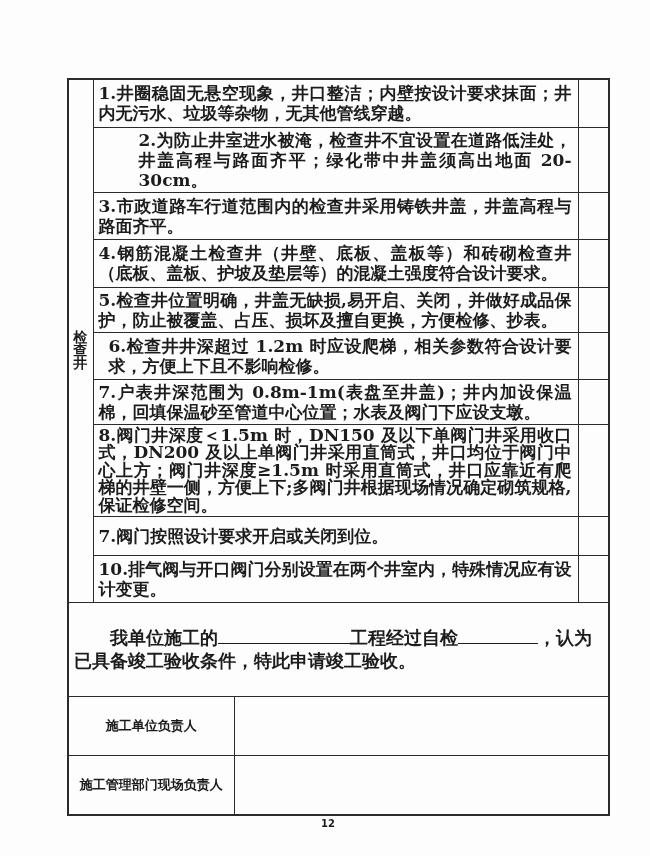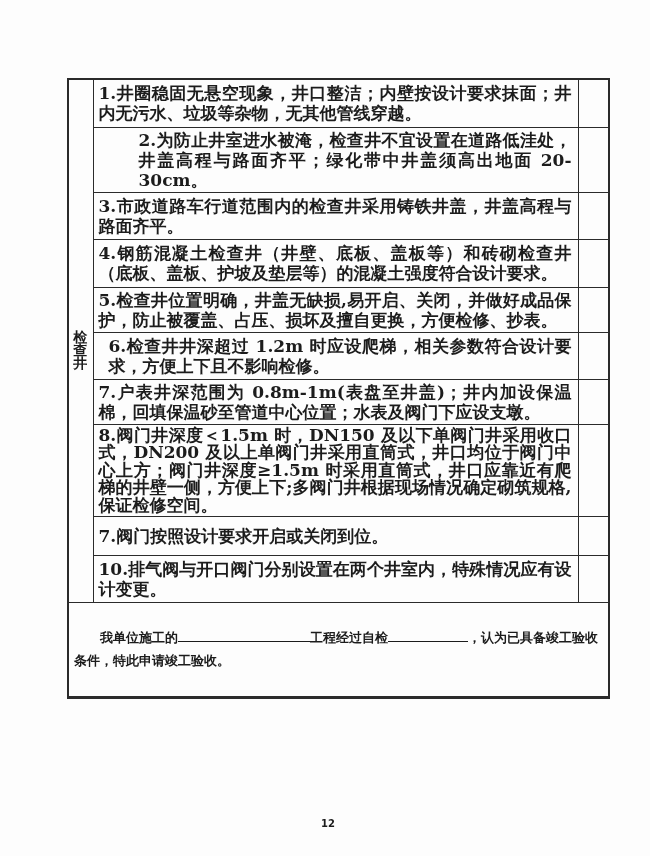--- a/index.html
+++ b/index.html
@@ -50,21 +50,21 @@
   .declaration {
     border-top: 1px solid #2b2b2b;
     border-bottom: 1px solid #2b2b2b;
     height: 95px;
     display: flex;
     align-items: center;
     padding: 0 8px 0 5px;
   }
   .declaration p {
     text-indent: 2em;
-    font-size: 13px;
+    font-size: 18px;
     line-height: 23px;
     font-weight: bold;
   }
   .blank {
     display: inline-block;
     border-bottom: 1.2px solid #1c1c1c;
     height: 14px;
     vertical-align: baseline;
   }
   .blank-project { width: 132px; }
@@ -141,17 +141,29 @@
         <td class="item" style="height:46px;">10.排气阀与开口阀门分别设置在两个井室内，特殊情况应有设计变更。</td>
         <td class="check-cell"></td>
       </tr>
     </tbody>
       </table>
 
     <div class="declaration">
       <p><span>我单位施工的</span><span class="blank blank-project"></span><span>工程经过自检</span><span class="blank blank-result"></span><span>，认为已具备竣工验收条件，特此申请竣工验收。</span></p>
     </div>
 
+    <table class="signatures">
+      <tbody>
+          <tr>
+        <td class="sig-label" style="height:59px;">施工单位负责人</td>
+        <td class="sig-value"></td>
+      </tr>
+      <tr>
+        <td class="sig-label" style="height:58px;">施工管理部门现场负责人</td>
+        <td class="sig-value"></td>
+      </tr>
+    </tbody>
+      </table>
 
   </div>
 
   <div class="footer">12</div>
 </div>
 
 </body></html>

